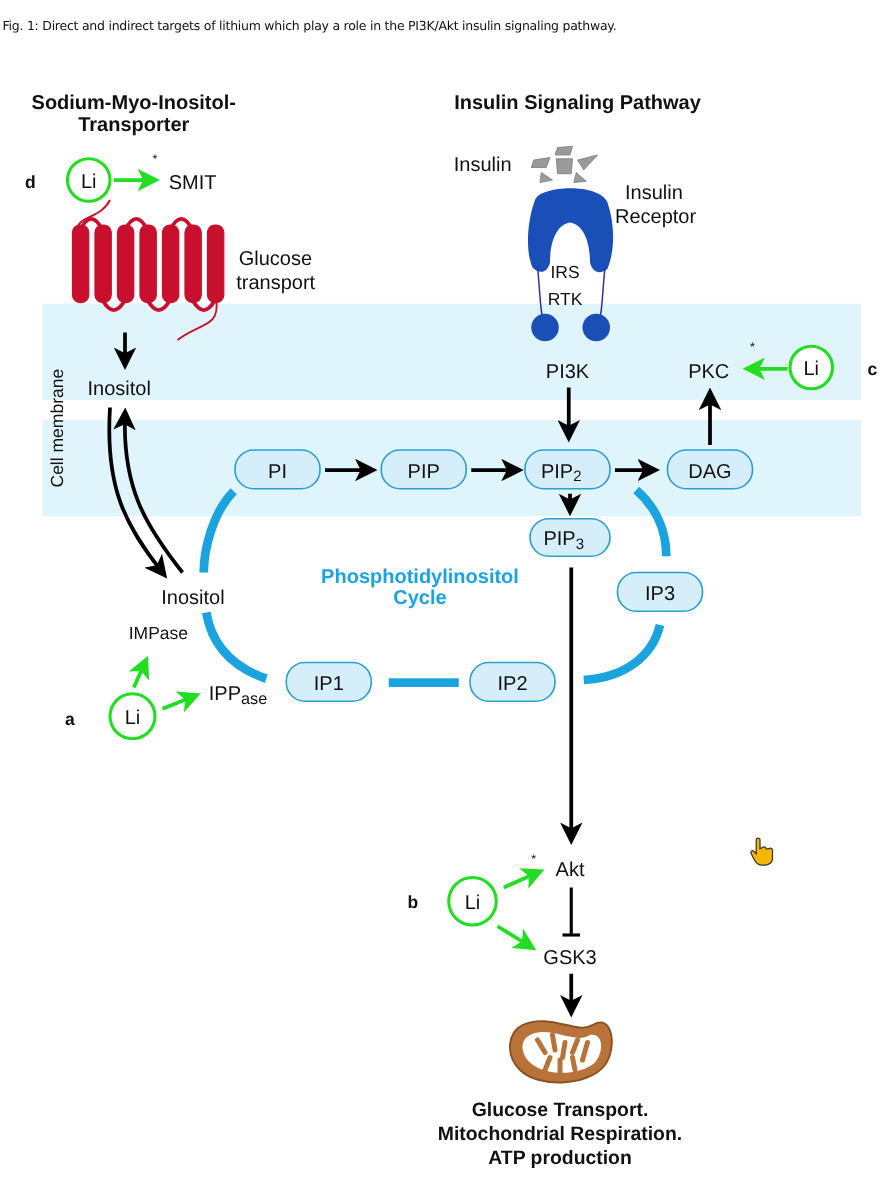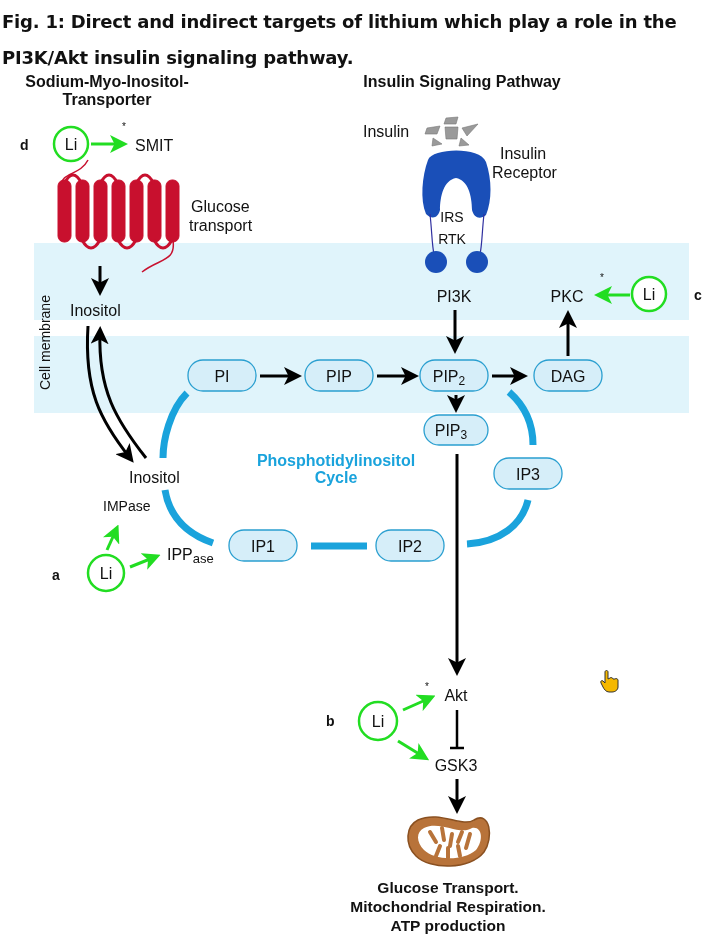--- a/index.html
+++ b/index.html
@@ -1,17 +1,17 @@
 <!DOCTYPE html>
 <html><head>
 <meta charset="utf-8">
 <style>
   html, body { margin: 0; padding: 0; background: #ffffff; }
   body { width: 714px; height: 945px; position: relative; overflow: hidden; font-family: "Liberation Sans", sans-serif; }
-  .caption { position: absolute; left: 2px; top: 4px; width: 712px; font-family: "DejaVu Sans", sans-serif; font-weight: bold; font-size: 18px; line-height: 36px; color: #111; letter-spacing: -0.2px; }
+  .caption { position: absolute; left: 2px; top: 4px; width: 712px; font-family: "DejaVu Sans", sans-serif; font-weight: normal; font-size: 10px; line-height: 36px; color: #111; letter-spacing: -0.2px; }
   svg { position: absolute; left: 0; top: 0; }
   .t { font-family: "Liberation Sans", sans-serif; fill: #111; }
   .hdr { font-weight: bold; font-size: 16px; }
   .lbl { font-size: 16px; }
   .sm { font-size: 14px; }
   .bold { font-weight: bold; }
   .pill { fill: #d6eef9; stroke: #2a9fd0; stroke-width: 1.3; }
   .cyc { stroke: #1aa3dc; stroke-width: 7; fill: none; }
   .blk { stroke: #000; stroke-width: 3; fill: none; }
   .grn { stroke: #22dd22; stroke-width: 3; fill: none; }

